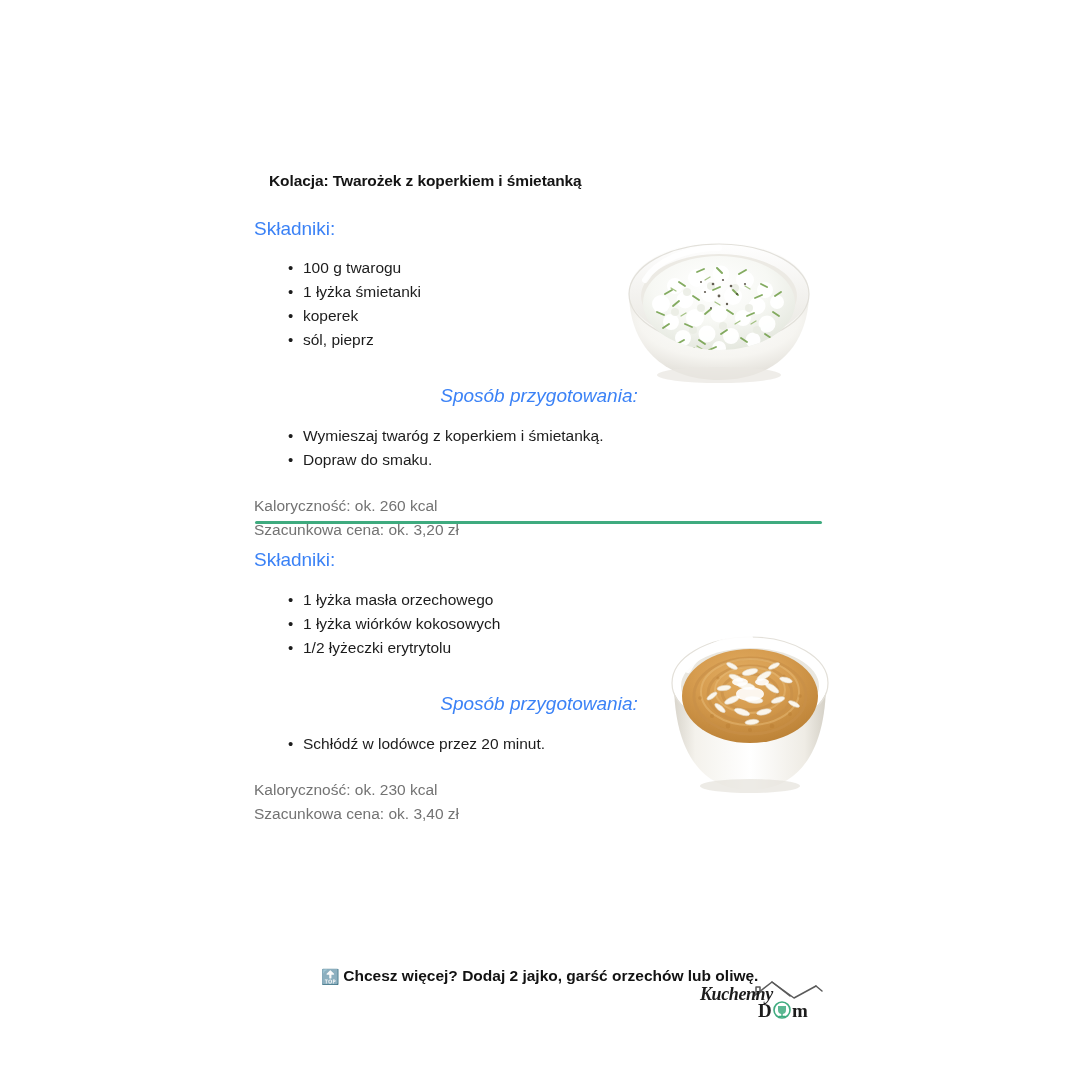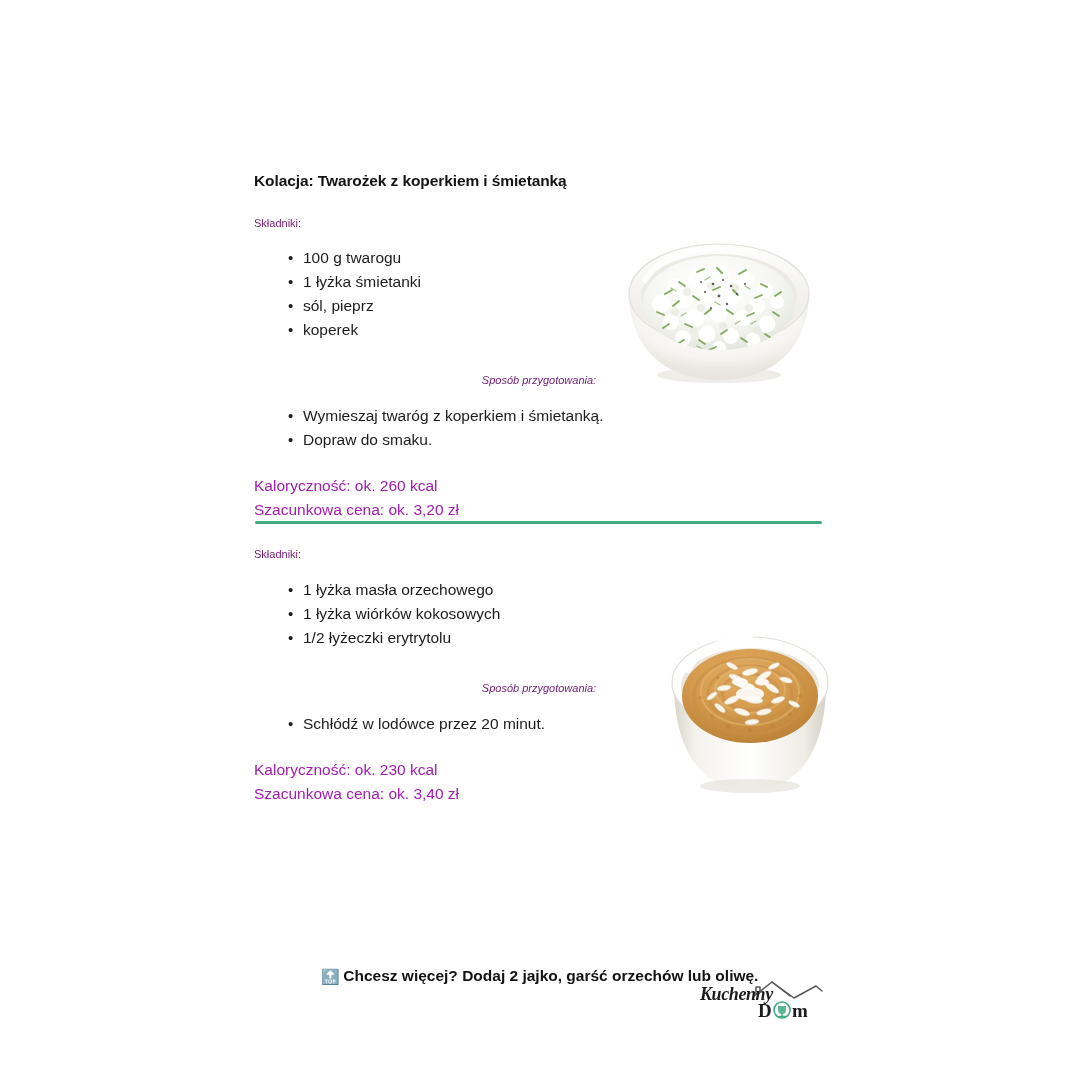--- a/index.html
+++ b/index.html
@@ -31,29 +31,29 @@
     width: 570px;
   }
   #recipe-0 { top: 172px; }
   #recipe-1 { top: 548px; }
 
   .recipe-title {
     font-size: 15.5px;
     font-weight: bold;
     letter-spacing: -0.1px;
     line-height: 1.2;
-    margin: 0 0 26px 0;
+    margin: 0 0 26px 15px;
     color: #141414;
   }
 
   .section-label {
-    font-size: 11px;
+    font-size: 19px;
     line-height: 1.25;
     margin: 0 0 4px 0;
-    color: #701a75;
+    color: #3b82f6;
   }
   .section-label.prep {
     font-style: italic;
     margin-top: 32px;
     text-align: center;
   }
 
   ul.items {
     list-style: none;
     margin: 16px;
@@ -77,21 +77,21 @@
   }
   ul.steps li {
   }
 
   .meta {
     margin-top: 22px;
   }
   .meta div {
     font-size: 15.5px;
     line-height: 24px;
-    color: #a21caf;
+    color: #737373;
     white-space: nowrap;
   }
 
   
   .divider {
     position: absolute;
     left: 255px;
     top: 521px;
     width: 567px;
     height: 3px;
@@ -153,22 +153,22 @@
 
 <div class="page">
 
   <section class="recipe" id="recipe-0">
     <h2 class="recipe-title">Kolacja: Twarożek z koperkiem i śmietanką</h2>
 
     <p class="section-label">Składniki:</p>
     <ul class="items">
       <li>100 g twarogu</li>
       <li>1 łyżka śmietanki</li>
+      <li>koperek</li>
       <li>sól, pieprz</li>
-      <li>koperek</li>
     </ul>
 
     <p class="section-label prep">Sposób przygotowania:</p>
     <ul class="items steps">
       <li>Wymieszaj twaróg z koperkiem i śmietanką.</li>
       <li>Dopraw do smaku.</li>
     </ul>
 
     <div class="meta">
       <div>Kaloryczność: ok. 260 kcal</div>

